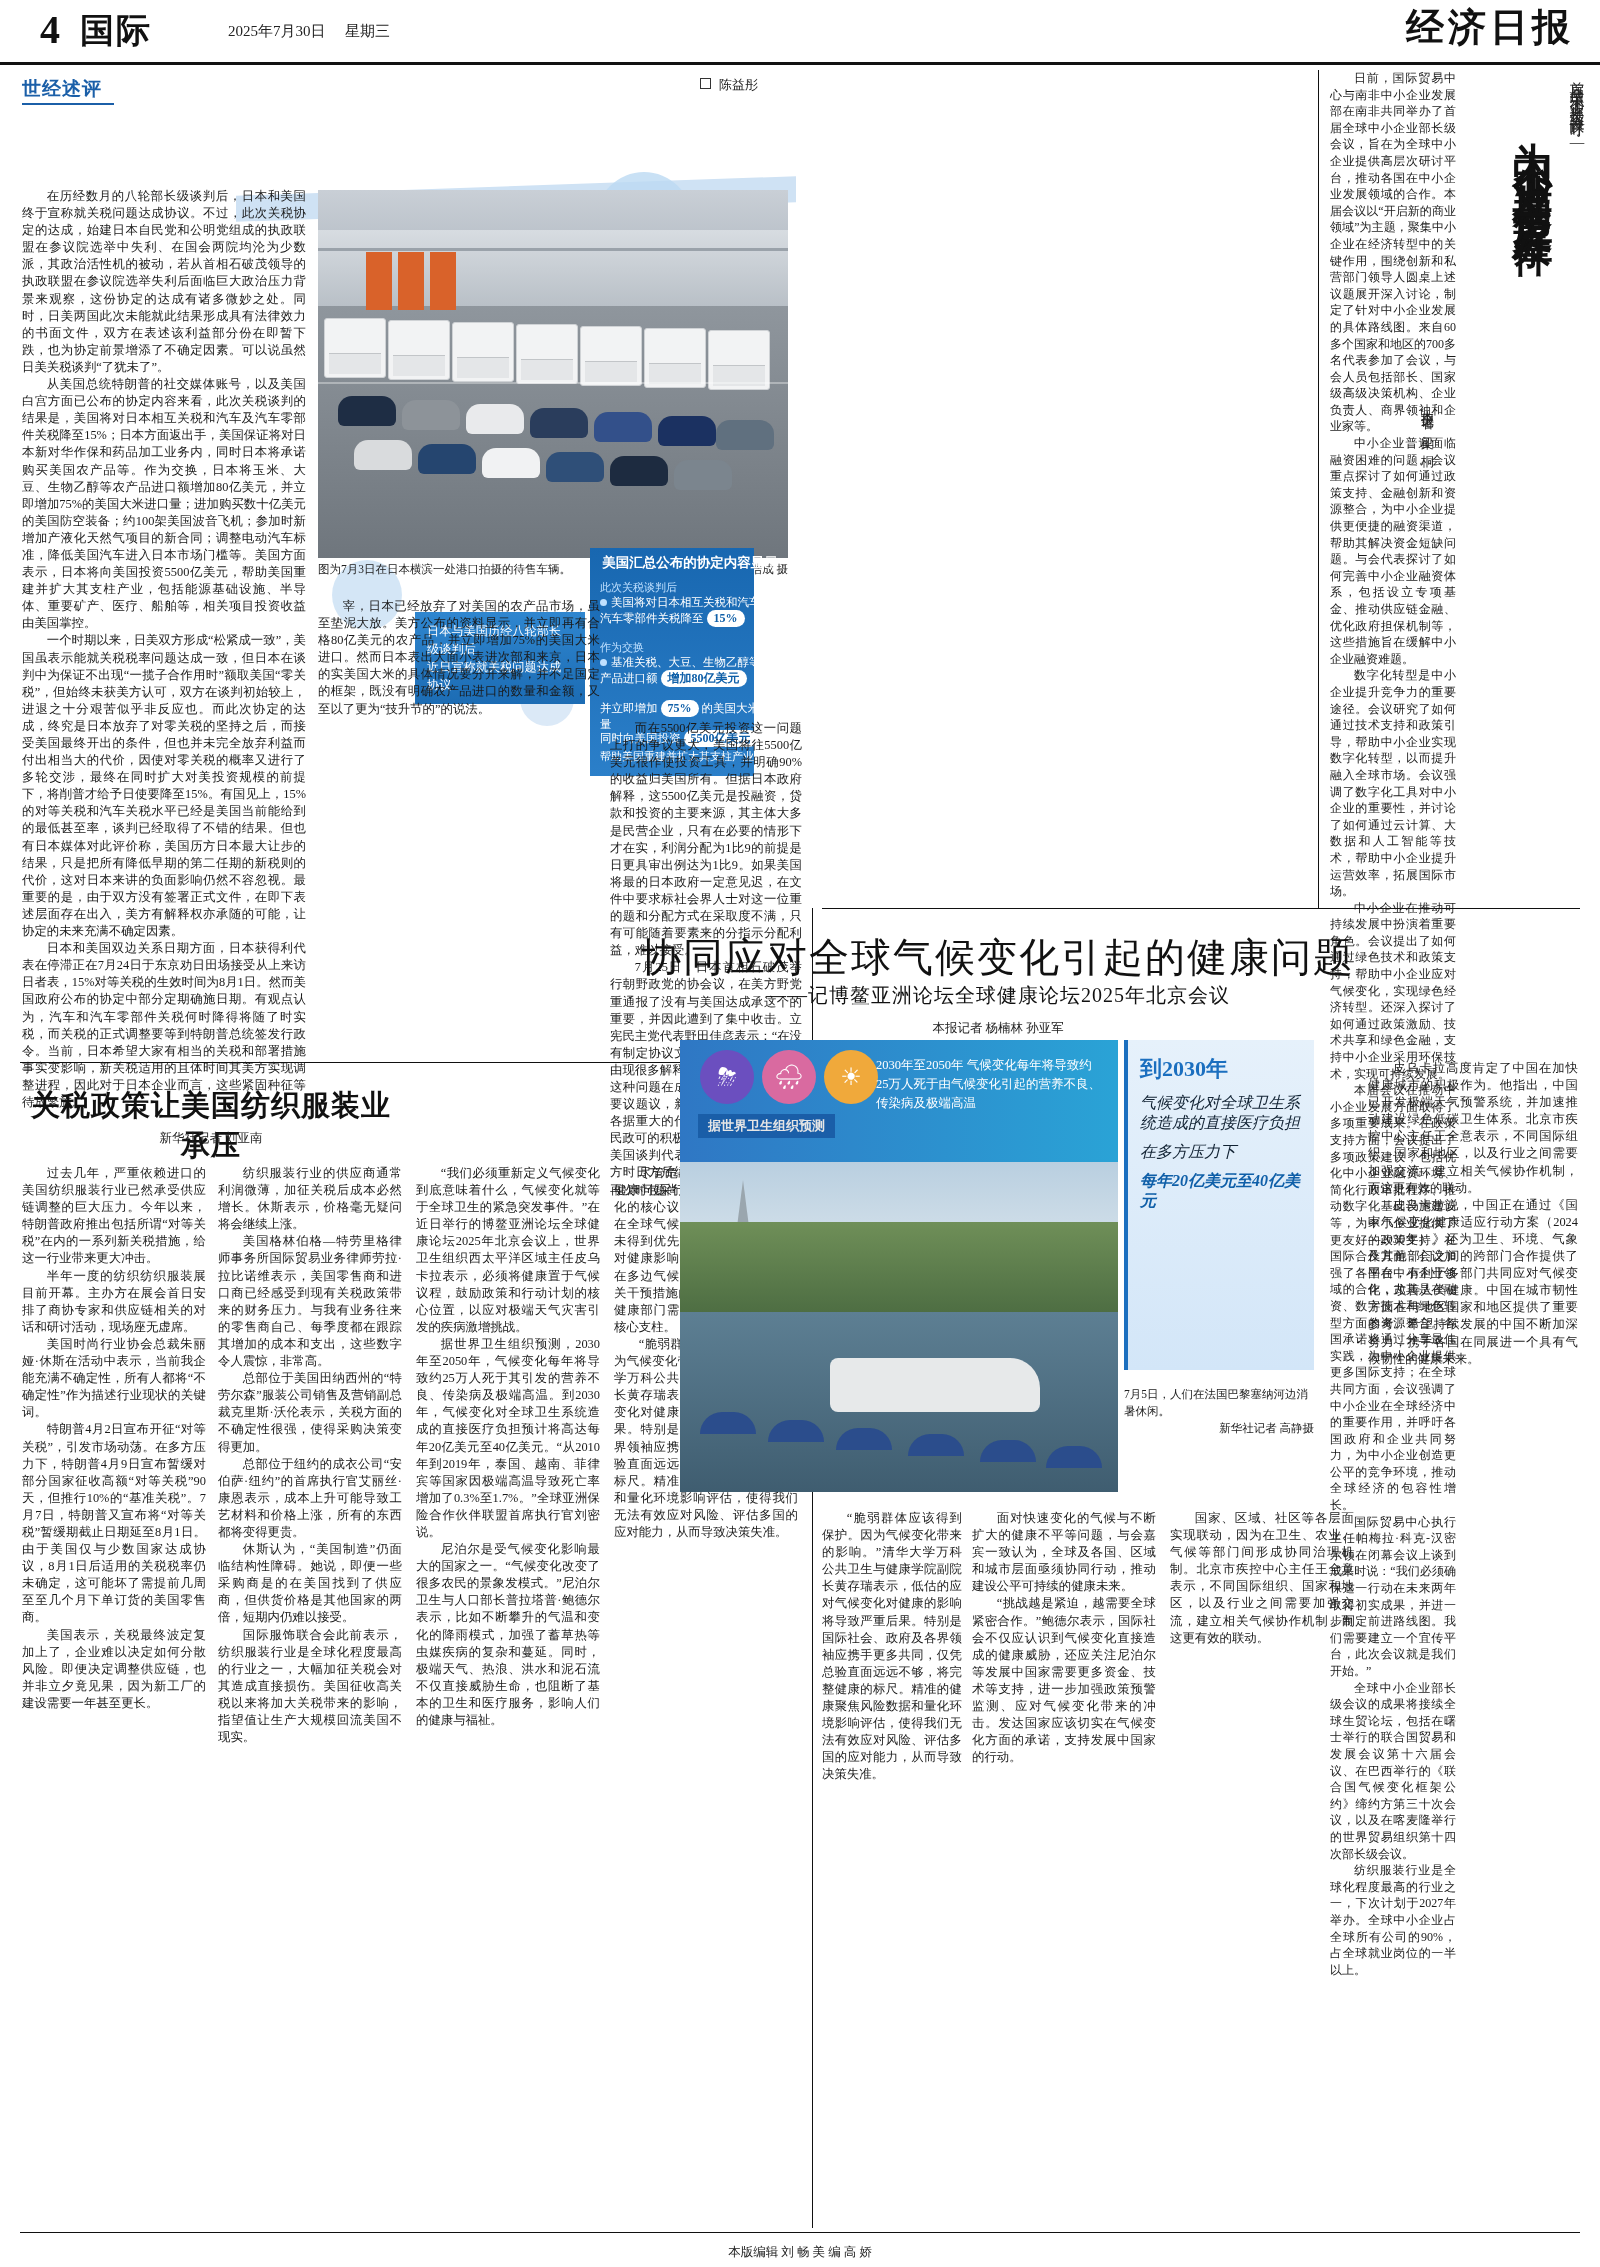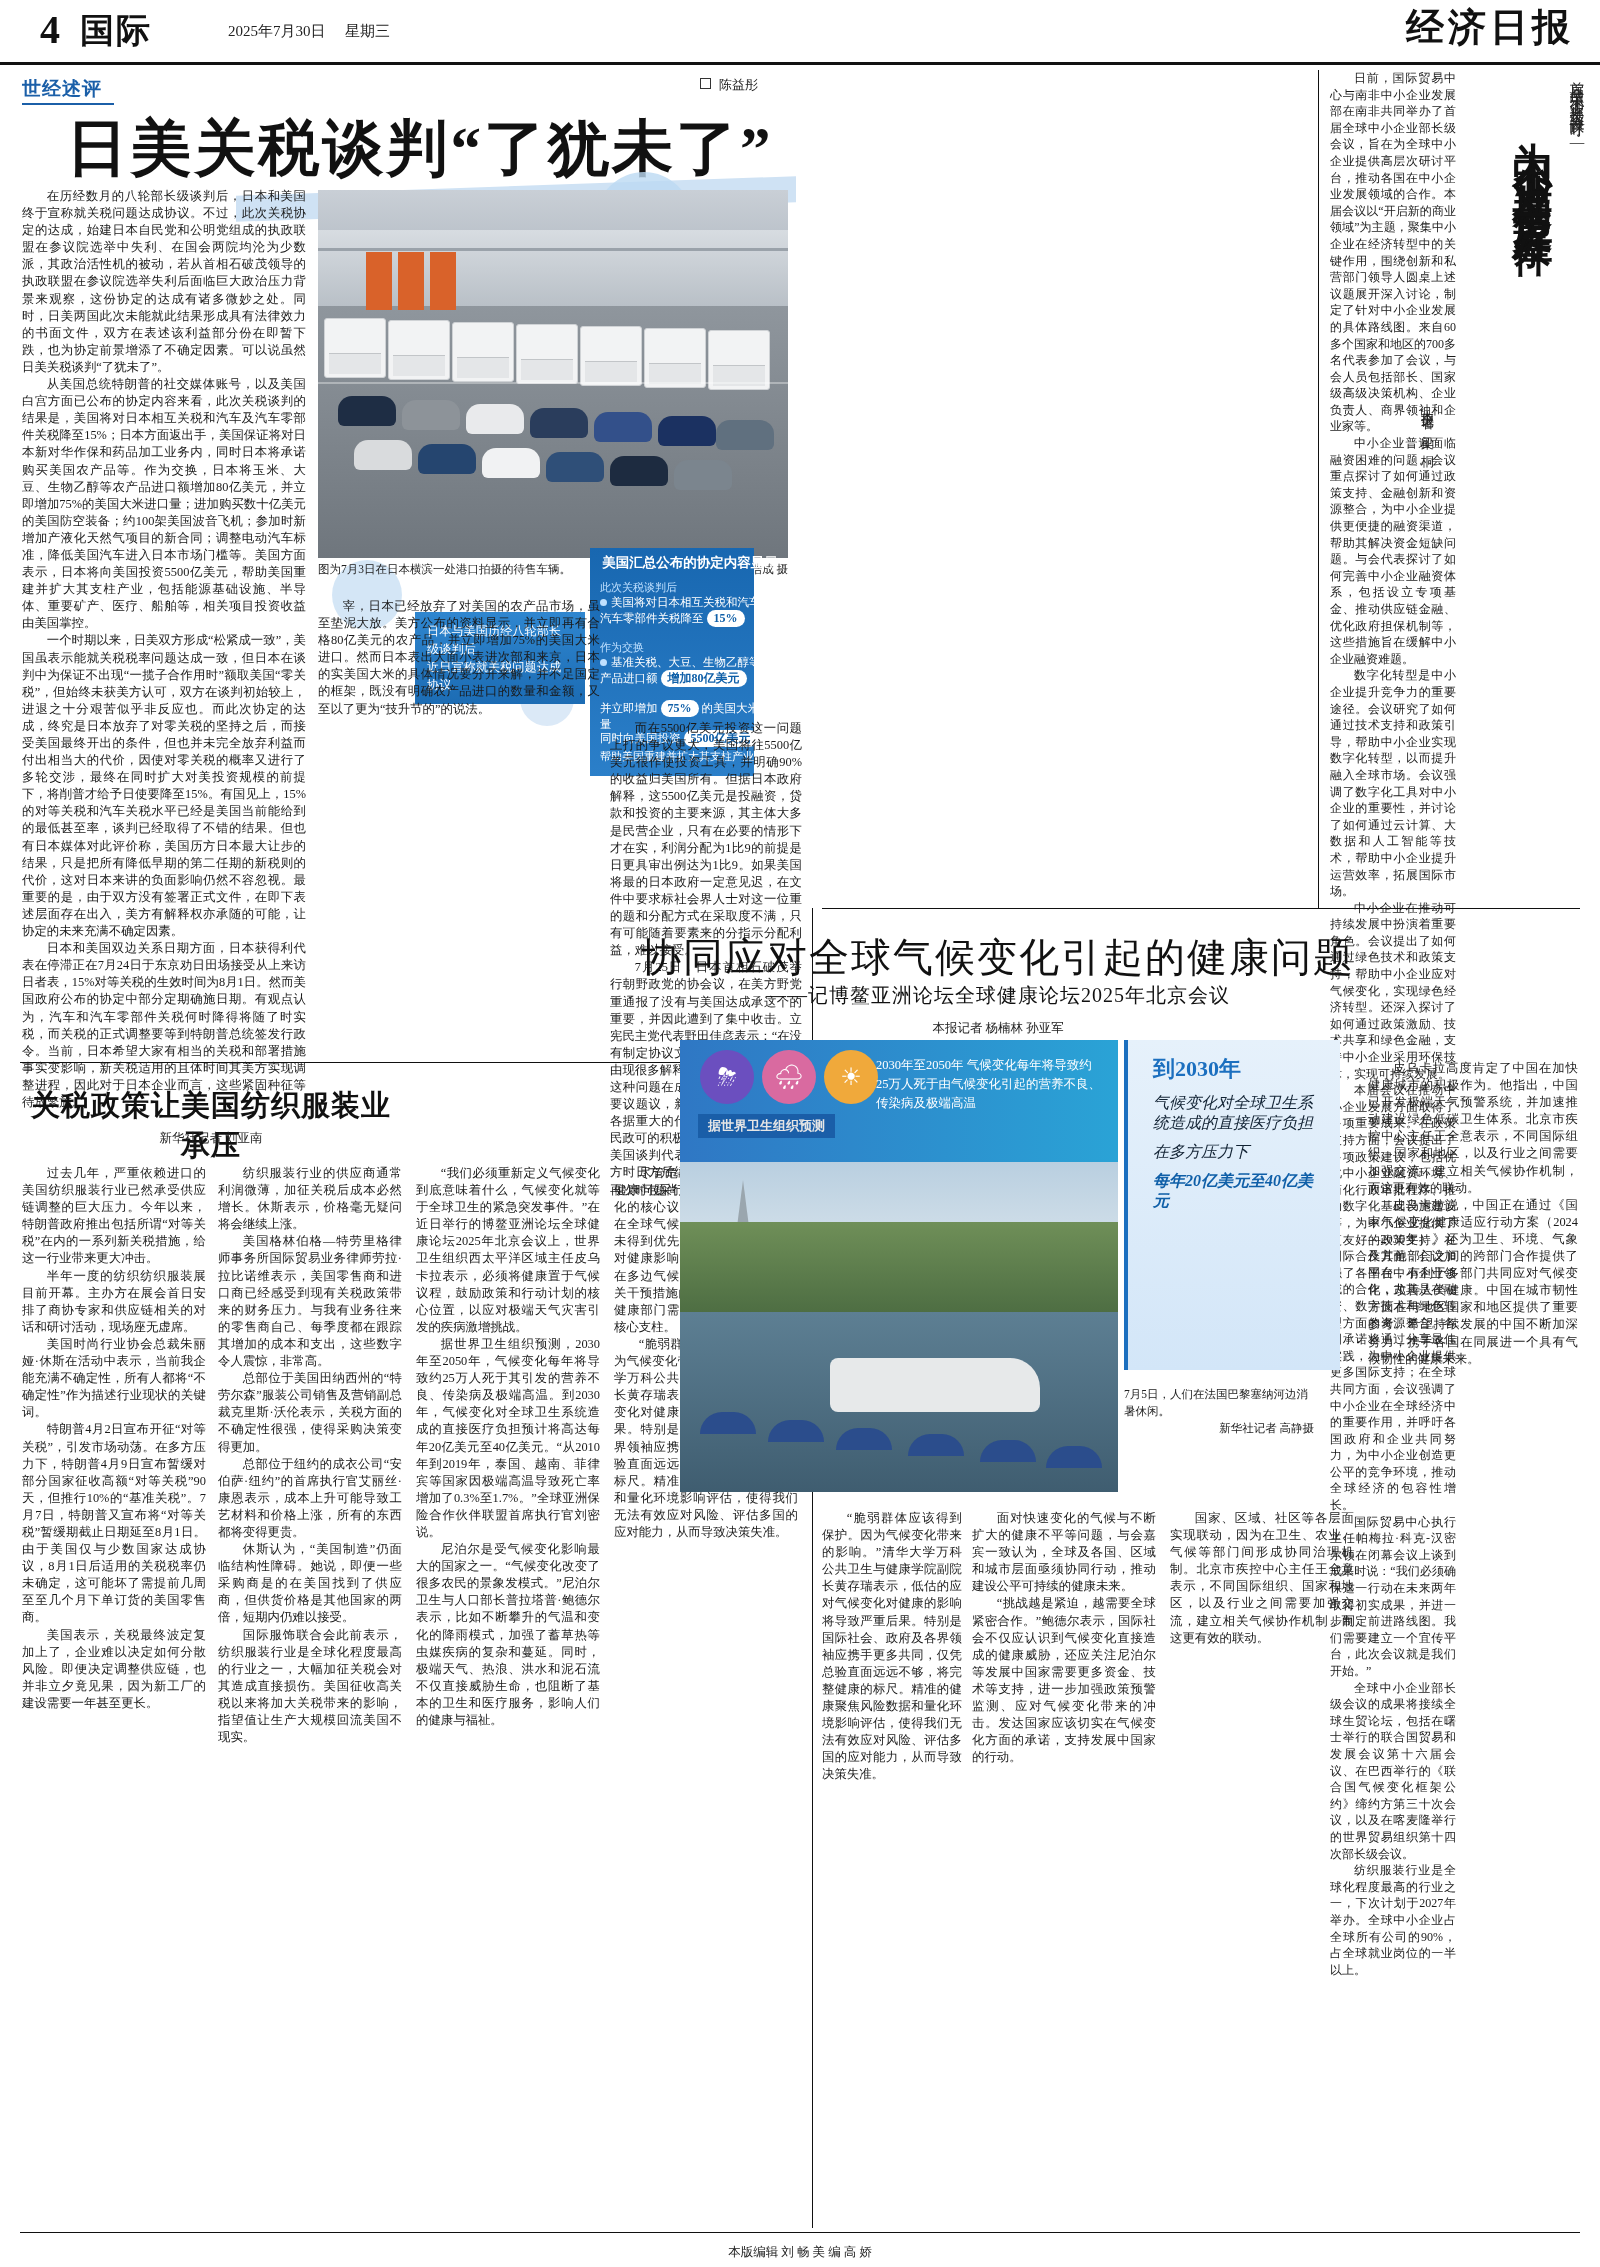--- a/index.html
+++ b/index.html
@@ -181,24 +181,24 @@
     position:absolute;left:680px;top:1162px;width:438px;height:330px;overflow:hidden;background:#7fa7c4;
   }
   .cp-sky{position:absolute;left:0;top:0;width:438px;height:120px;background:linear-gradient(#b9cfe0,#dfe8ee);}
   .cp-trees{position:absolute;left:0;top:60px;width:438px;height:90px;background:linear-gradient(#6f8f58,#4e6e43);}
   .cp-water{position:absolute;left:0;top:150px;width:438px;height:180px;background:linear-gradient(#5d7f93,#3f5d70);}
   .cp-boat{position:absolute;left:150px;top:196px;width:210px;height:54px;background:#e7e9ea;border-radius:8px 30px 8px 8px;}
   .cp-umb{position:absolute;width:56px;height:22px;background:#2b4d8c;border-radius:28px 28px 0 0;}
   .cp-tower{position:absolute;left:52px;top:18px;width:0;height:0;border-left:11px solid transparent;border-right:11px solid transparent;border-bottom:86px solid #9aa6ae;}
 
   .sidepanel{
-    position:absolute;left:1124px;top:1040px;width:216px;height:330px;
+    position:absolute;left:1124px;top:1040px;width:190px;height:330px;
     background:linear-gradient(#e6f1fb,#d3e6f8);
     border-left:4px solid #1b6fbf;
-    padding:14px 25px;box-sizing:border-box;
+    padding:14px 12px;box-sizing:border-box;
   }
   .sp-year{font-size:22px;font-weight:bold;color:#1b6fbf;}
   .sp-line{font-size:16px;line-height:20px;color:#123; margin-top:9px;font-style:italic;}
   .sp-strong{font-weight:bold;color:#0f5fa8;}
 
   .photo-caption2{
     position:absolute;left:1124px;top:1386px;width:190px;font-size:11.5px;color:#222;line-height:17px;
   }
 
   
@@ -227,21 +227,20 @@
 
   <div class="rule-h" style="left:822px;top:908px;width:758px;"></div>
   <div class="rule-v" style="left:812px;top:908px;height:1320px;"></div>
 
   <div class="kicker">世经述评</div>
   <div class="kicker-underline"></div>
   <div class="byline-top">
     <span class="sq"></span><span>陈益彤</span>
   </div>
 
-  <div class="headline1">日美关税谈判“了犹未了”</div>
 
   <div class="deco-band" style="left:236px;top:186px;width:560px;height:26px;background:#cfe2f4;transform:skewY(-2deg);"></div>
   <div class="deco-circle" style="left:596px;top:172px;width:96px;height:96px;background:#bcd9f2;opacity:.8;"></div>
   <div class="deco-circle" style="left:332px;top:560px;width:70px;height:70px;background:#cfe3f5;opacity:.9;"></div>
   <div class="deco-circle" style="left:520px;top:672px;width:54px;height:54px;background:#dbe9f7;"></div>
 
   <div class="photo">
     <div class="sky"></div>
     <div class="warehouse"></div>
     <div class="lot"></div>

